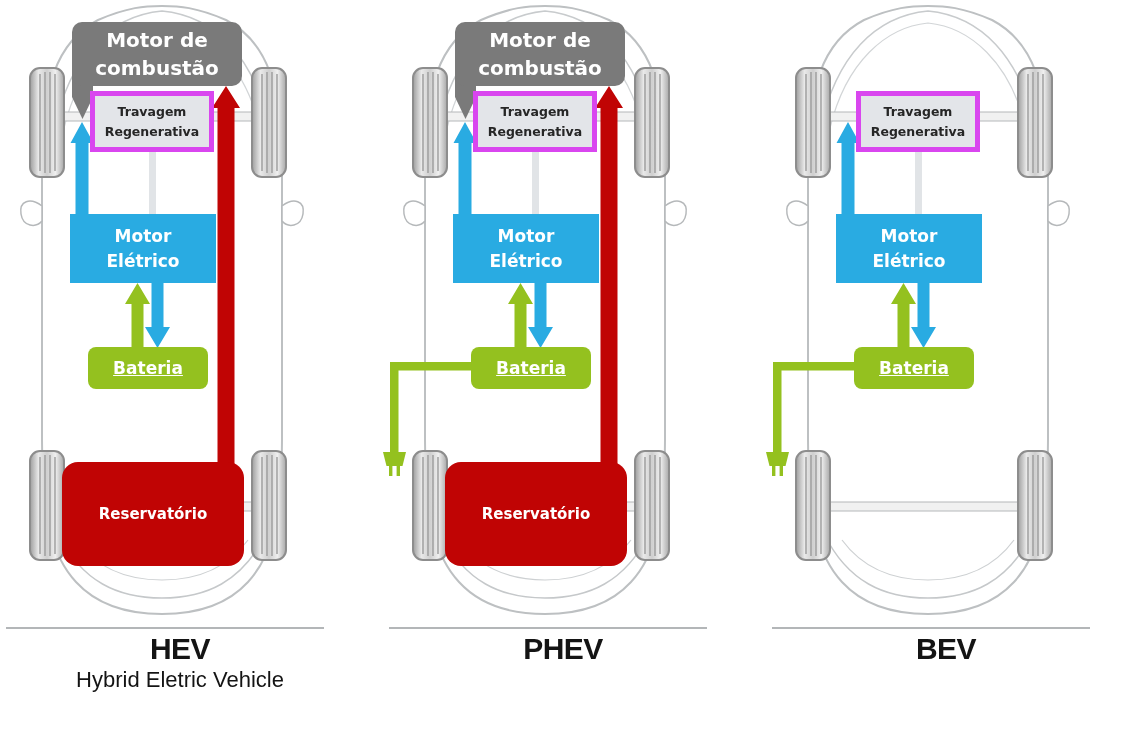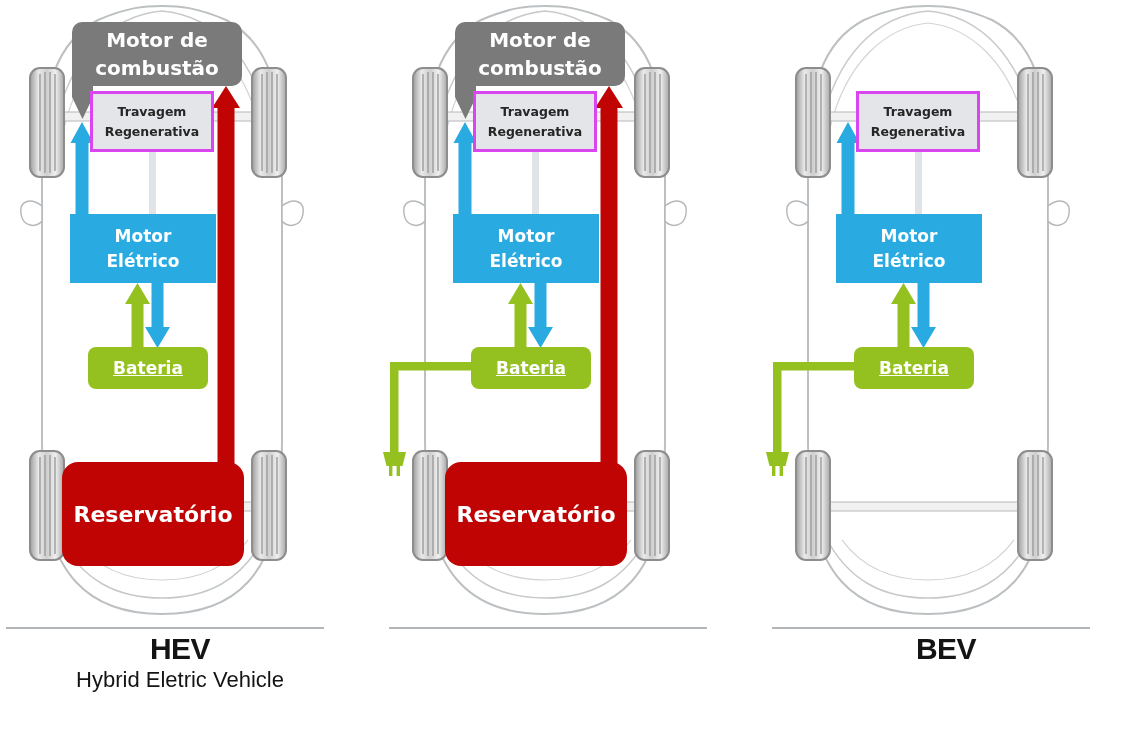--- a/index.html
+++ b/index.html
@@ -8,27 +8,27 @@
   .panel{position:absolute;top:0;width:382px;height:741px;}
   #p-hev{left:0;} #p-phev{left:383px;} #p-bev{left:766px;}
   .car-svg{position:absolute;left:0;top:0;width:382px;height:741px;}
 
   .dbox{position:absolute;display:flex;align-items:center;justify-content:center;
         text-align:center;white-space:pre-line;font-family:"DejaVu Sans",sans-serif;
         font-weight:bold;color:#fff;box-sizing:border-box;}
   .combustion{left:72px;top:22px;width:170px;height:64px;background:#7a7a7a;
               border-radius:10px;font-size:20px;line-height:1.42;}
   .regen{left:90px;top:91px;width:124px;height:61px;background:#e3e5e9;
-         border:3px solid #d946ef;color:#262626;font-size:12.5px;line-height:1.6;}
+         border:5px solid #d946ef;color:#262626;font-size:12.5px;line-height:1.6;}
   .motor{left:70px;top:214px;width:146px;height:69px;background:#29abe2;
          border-radius:0;font-size:17px;line-height:1.42;}
   .battery{left:88px;top:347px;width:120px;height:42px;background:#94c11f;
            border-radius:8px;font-size:17px;text-decoration:underline;}
   .tank{left:62px;top:462px;width:182px;height:104px;background:#c00404;
-        border-radius:16px;font-size:22px;}
+        border-radius:16px;font-size:15px;}
 
   .sep{position:absolute;left:6px;top:627px;width:318px;height:0;
        border-top:2px solid #b3b6b8;}
   .acronym{position:absolute;left:0;top:632px;width:360px;text-align:center;
            font-weight:bold;font-size:30px;letter-spacing:-0.5px;color:#141414;}
   .fullname{position:absolute;left:0;top:667px;width:360px;text-align:center;
             font-size:22px;color:#141414;white-space:pre;}
 
   .fill-red{fill:#c00404;} .fill-blue{fill:#29abe2;}
   .fill-green{fill:#94c11f;} .fill-gray{fill:#7a7a7a;}
@@ -119,20 +119,21 @@
     </svg>
     <div class="dbox combustion">Motor de
 combustão</div>
     <div class="dbox regen">Travagem
 Regenerativa</div>
     <div class="dbox motor">Motor
 Elétrico</div>
     <div class="dbox battery">Bateria</div>
     <div class="dbox tank">Reservatório</div>
     <div class="sep"></div>
+    <div class="acronym">PHEV</div>
   </div>
 
   <div class="panel" id="p-bev">
     <svg class="car-svg" viewBox="0 0 382 741">
       <use href="#car-shape"></use>
       <rect x="149" y="150" width="7" height="66" class="connector"></rect>
       <path d="M82,122 L93.5,143 L88.5,143 L88.5,216 L75.5,216 L75.5,143 L70.5,143 Z" class="fill-blue"></path>
       <path d="M137.5,283 L150,304 L143.5,304 L143.5,348 L131.5,348 L131.5,304 L125,304 Z" class="fill-green"></path>
       <path d="M157.5,348 L145,327 L151.5,327 L151.5,283 L163.5,283 L163.5,327 L170,327 Z" class="fill-blue"></path>
       <use href="#charging-plug"></use>

